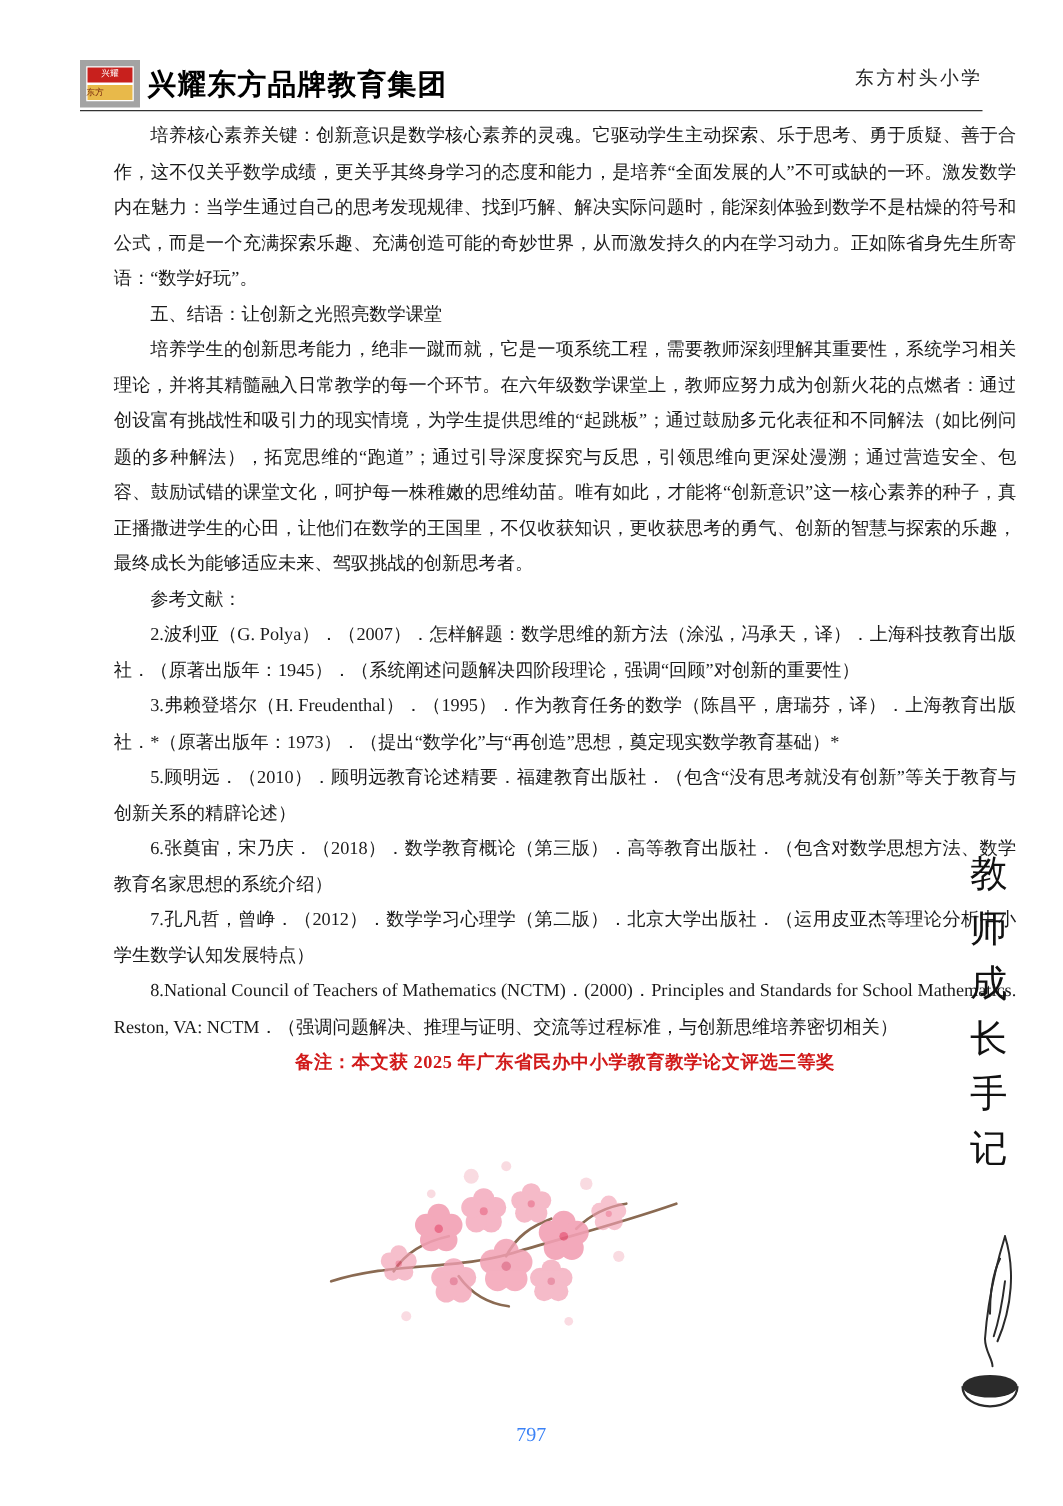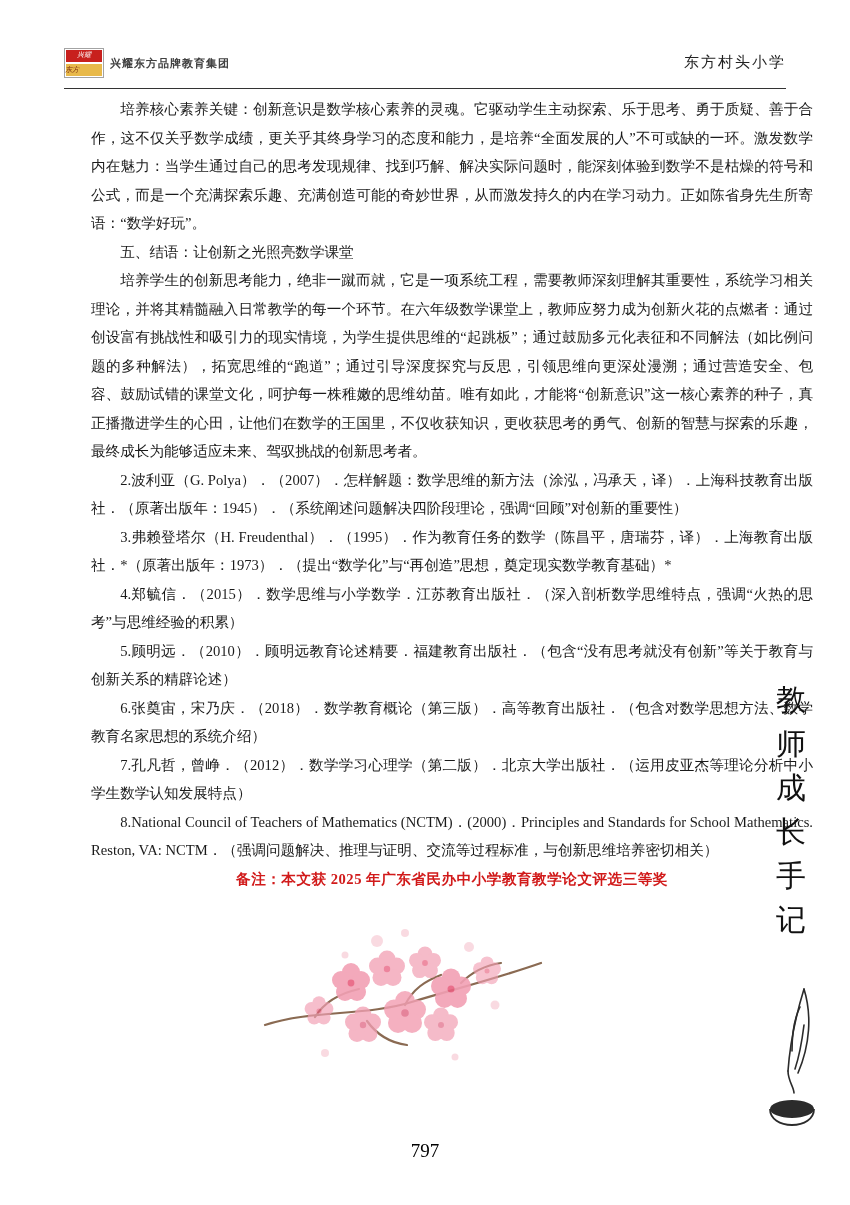--- a/index.html
+++ b/index.html
@@ -32,26 +32,25 @@
   .logo-block {
     position: absolute;
     left: 64px;
     top: 0px;
     display: flex;
     align-items: center;
   }
   .logo-mark {
     width: 38px;
     height: 28px;
-    border: 1px solid #a3a3a3;
+    border: 5px solid #a3a3a3;
     background: #ffffff;
     position: relative;
     margin-right: 6px;
     overflow: hidden;
-    font-style: italic;
   }
   .logo-mark .lm-top {
     position: absolute;
     left: 1px; right: 1px; top: 1px;
     height: 12px;
     background: #c8201d;
   }
   .logo-mark .lm-bot {
     position: absolute;
     left: 1px; right: 1px; bottom: 1px;
@@ -70,23 +69,23 @@
   .logo-mark .lm-txt2 {
     position: absolute;
     left: 0; right: 0; bottom: 1px;
     color: #7a2b10;
     font-size: 7px;
     line-height: 12px;
   }
   .brand-name {
     font-family: Liberation Mono, monospace;
     font-weight: bold;
-    font-size: 11px;
+    font-size: 23px;
     letter-spacing: 1px;
-    color: #404040;
+    color: #000000;
   }
   .school-name {
     position: absolute;
     right: 64px;
     top: 5px;
     font-family: "DejaVu Sans", sans-serif;
     font-size: 15px;
     letter-spacing: 2px;
     color: #222222;
   }
@@ -165,22 +164,22 @@
     height: 145px;
   }
 
   
   .page-number {
     position: absolute;
     left: 0;
     right: 0;
     top: 1140px;
     text-align: center;
-    font-size: 19px;
-    color: #000000;
+    font-size: 16px;
+    color: #3b82f6;
     font-family: "Liberation Serif", serif;
   }
 </style>
 </head>
 <body>
 
 <div class="page">
 
   <div class="header">
     <div class="logo-block">
@@ -193,24 +192,24 @@
       <div class="brand-name">兴耀东方品牌教育集团</div>
     </div>
     <div class="school-name">东方村头小学</div>
     <div class="header-rule"></div>
   </div>
 
   <div class="content">
     <p class="indent2">培养核心素养关键：创新意识是数学核心素养的灵魂。它驱动学生主动探索、乐于思考、勇于质疑、善于合作，这不仅关乎数学成绩，更关乎其终身学习的态度和能力，是培养“全面发展的人”不可或缺的一环。激发数学内在魅力：当学生通过自己的思考发现规律、找到巧解、解决实际问题时，能深刻体验到数学不是枯燥的符号和公式，而是一个充满探索乐趣、充满创造可能的奇妙世界，从而激发持久的内在学习动力。正如陈省身先生所寄语：“数学好玩”。</p>
     <p class="indent2">五、结语：让创新之光照亮数学课堂</p>
     <p class="indent2">培养学生的创新思考能力，绝非一蹴而就，它是一项系统工程，需要教师深刻理解其重要性，系统学习相关理论，并将其精髓融入日常教学的每一个环节。在六年级数学课堂上，教师应努力成为创新火花的点燃者：通过创设富有挑战性和吸引力的现实情境，为学生提供思维的“起跳板”；通过鼓励多元化表征和不同解法（如比例问题的多种解法），拓宽思维的“跑道”；通过引导深度探究与反思，引领思维向更深处漫溯；通过营造安全、包容、鼓励试错的课堂文化，呵护每一株稚嫩的思维幼苗。唯有如此，才能将“创新意识”这一核心素养的种子，真正播撒进学生的心田，让他们在数学的王国里，不仅收获知识，更收获思考的勇气、创新的智慧与探索的乐趣，最终成长为能够适应未来、驾驭挑战的创新思考者。</p>
+    <p class="indent2">参考文献：</p>
 
     <p class="hang mono-ref">2.波利亚（G. Polya）．（2007）．怎样解题：数学思维的新方法（涂泓，冯承天，译）．上海科技教育出版社．（原著出版年：1945）．（系统阐述问题解决四阶段理论，强调“回顾”对创新的重要性）</p>
     <p class="hang mono-ref">3.弗赖登塔尔（H. Freudenthal）．（1995）．作为教育任务的数学（陈昌平，唐瑞芬，译）．上海教育出版社．*（原著出版年：1973）．（提出“数学化”与“再创造”思想，奠定现实数学教育基础）*</p>
-    <p class="hang mono-ref">4.郑毓信．（2015）．数学思维与小学数学．江苏教育出版社．（深入剖析数学思维特点，强调“火热的思考”与思维经验的积累）</p>
     <p class="hang mono-ref">5.顾明远．（2010）．顾明远教育论述精要．福建教育出版社．（包含“没有思考就没有创新”等关于教育与创新关系的精辟论述）</p>
     <p class="hang mono-ref">6.张奠宙，宋乃庆．（2018）．数学教育概论（第三版）．高等教育出版社．（包含对数学思想方法、数学教育名家思想的系统介绍）</p>
     <p class="hang mono-ref">7.孔凡哲，曾峥．（2012）．数学学习心理学（第二版）．北京大学出版社．（运用皮亚杰等理论分析中小学生数学认知发展特点）</p>
     <p class="hang mono-ref">8.National Council of Teachers of Mathematics (NCTM)．(2000)．Principles and Standards for School Mathematics. Reston, VA: NCTM．（强调问题解决、推理与证明、交流等过程标准，与创新思维培养密切相关）</p>
 
     <p class="note">备注：本文获 2025 年广东省民办中小学教育教学论文评选三等奖</p>
   </div>
 
   <div class="flowers">
     <svg viewBox="0 0 300 190" width="300" height="190" xmlns="http://www.w3.org/2000/svg">

